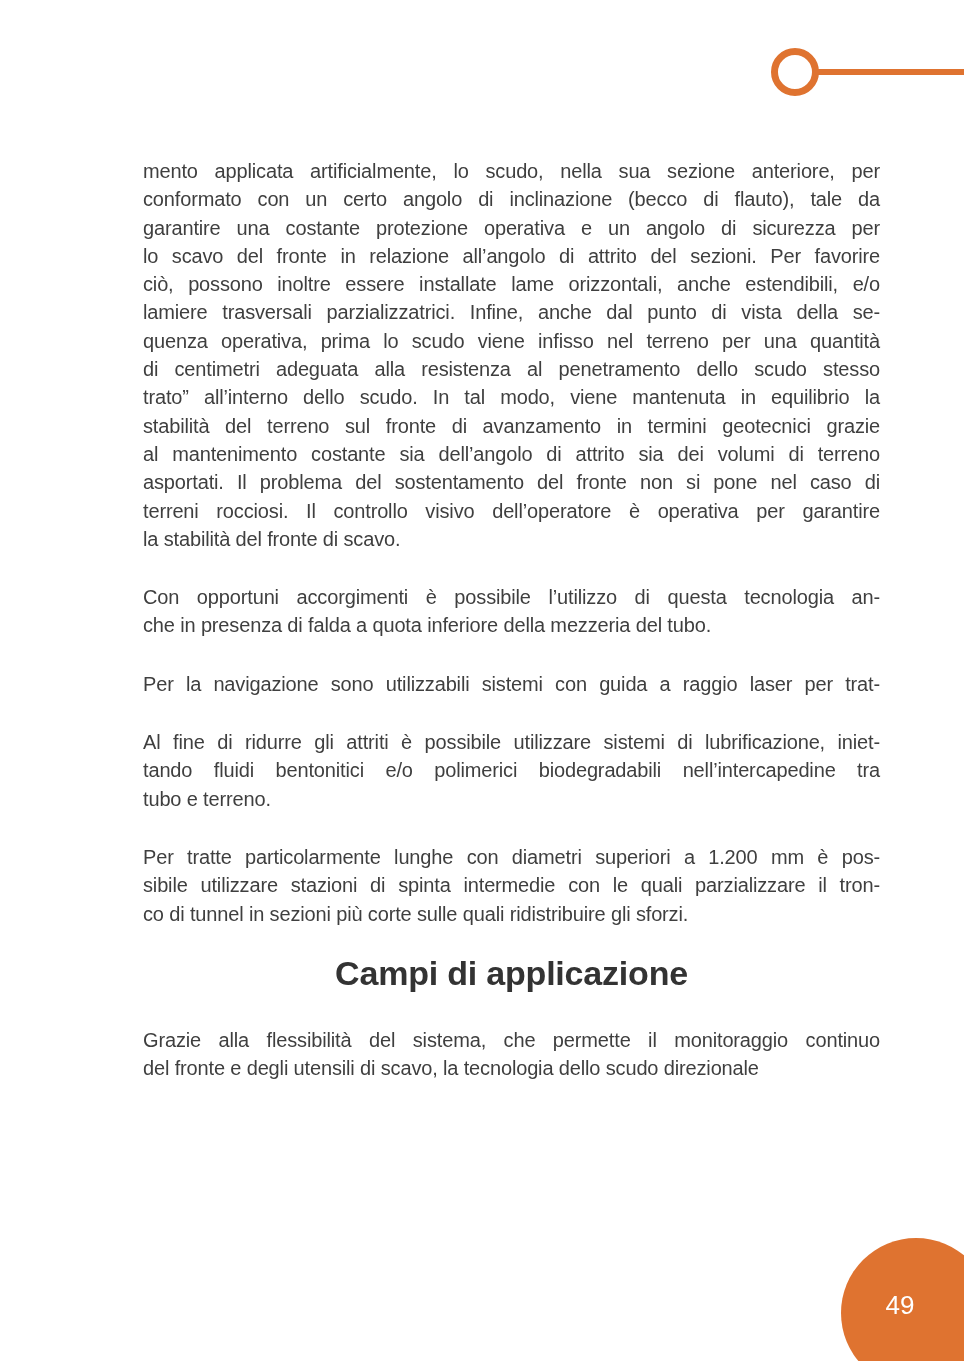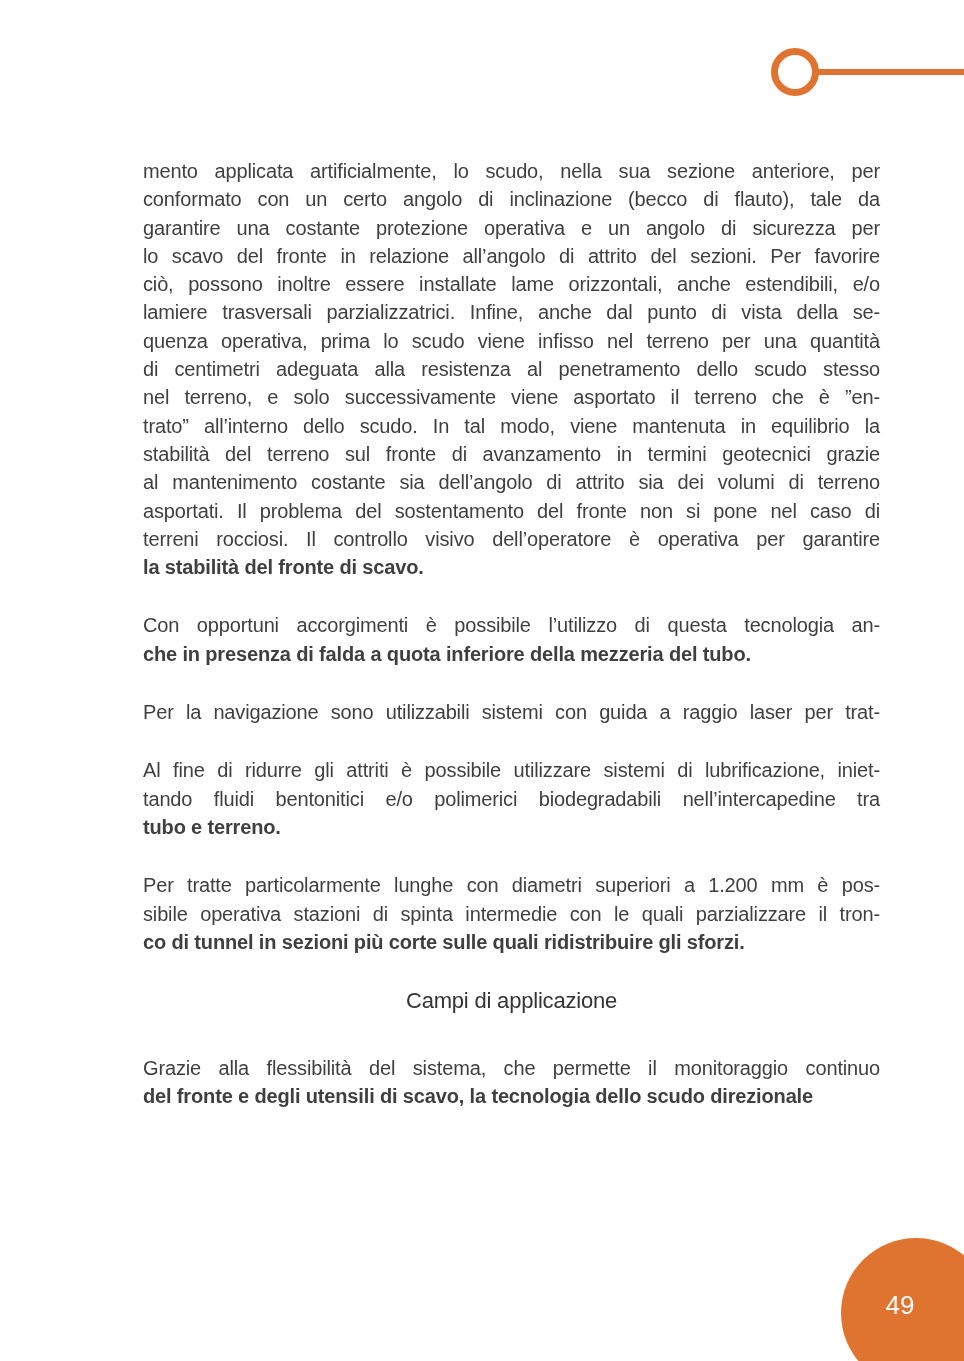--- a/index.html
+++ b/index.html
@@ -49,28 +49,27 @@
   }
   .paragraph { margin: 0 0 30px 0; }
   .paragraph:last-child { margin-bottom: 0; }
   .line {
     text-align: justify;
     text-align-last: justify;
     white-space: normal;
   }
   .line.last {
     text-align-last: left;
-    font-weight: bold;
   }
   .section-heading {
     margin: 2px 0 38px 0;
     text-align: center;
-    font-size: 22px;
+    font-size: 34px;
     line-height: 30px;
-    font-weight: 400;
+    font-weight: 700;
     letter-spacing: -0.2px;
     color: var(--heading);
   }
   
   .page-badge {
     position: absolute;
     left: 841px; top: 1238px;
     width: 150px; height: 150px;
     border-radius: 50%;
     background: var(--accent);
@@ -99,21 +98,20 @@
   <main class="body-text">
       <div class="paragraph">
         <div class="line">mento applicata artificialmente, lo scudo, nella sua sezione anteriore, per</div>
         <div class="line">conformato con un certo angolo di inclinazione (becco di flauto), tale da</div>
         <div class="line">garantire una costante protezione operativa e un angolo di sicurezza per</div>
         <div class="line">lo scavo del fronte in relazione all’angolo di attrito del sezioni. Per favorire</div>
         <div class="line">ciò, possono inoltre essere installate lame orizzontali, anche estendibili, e/o</div>
         <div class="line">lamiere trasversali parzializzatrici. Infine, anche dal punto di vista della se-</div>
         <div class="line">quenza operativa, prima lo scudo viene infisso nel terreno per una quantità</div>
         <div class="line">di centimetri adeguata alla resistenza al penetramento dello scudo stesso</div>
-        <div class="line">nel terreno, e solo successivamente viene asportato il terreno che è ”en-</div>
         <div class="line">trato” all’interno dello scudo. In tal modo, viene mantenuta in equilibrio la</div>
         <div class="line">stabilità del terreno sul fronte di avanzamento in termini geotecnici grazie</div>
         <div class="line">al mantenimento costante sia dell’angolo di attrito sia dei volumi di terreno</div>
         <div class="line">asportati. Il problema del sostentamento del fronte non si pone nel caso di</div>
         <div class="line">terreni rocciosi. Il controllo visivo dell’operatore è operativa per garantire</div>
         <div class="line last">la stabilità del fronte di scavo.</div>
       </div>
       <div class="paragraph">
         <div class="line">Con opportuni accorgimenti è possibile l’utilizzo di questa tecnologia an-</div>
         <div class="line last">che in presenza di falda a quota inferiore della mezzeria del tubo.</div>
@@ -121,21 +119,21 @@
       <div class="paragraph">
         <div class="line">Per la navigazione sono utilizzabili sistemi con guida a raggio laser per trat-</div>
       </div>
       <div class="paragraph">
         <div class="line">Al fine di ridurre gli attriti è possibile utilizzare sistemi di lubrificazione, iniet-</div>
         <div class="line">tando fluidi bentonitici e/o polimerici biodegradabili nell’intercapedine tra</div>
         <div class="line last">tubo e terreno.</div>
       </div>
       <div class="paragraph">
         <div class="line">Per tratte particolarmente lunghe con diametri superiori a 1.200 mm è pos-</div>
-        <div class="line">sibile operativa stazioni di spinta intermedie con le quali parzializzare il tron-</div>
+        <div class="line">sibile utilizzare stazioni di spinta intermedie con le quali parzializzare il tron-</div>
         <div class="line last">co di tunnel in sezioni più corte sulle quali ridistribuire gli sforzi.</div>
       </div>
       <h2 class="section-heading">Campi di applicazione</h2>
       <div class="paragraph">
         <div class="line">Grazie alla flessibilità del sistema, che permette il monitoraggio continuo</div>
         <div class="line last">del fronte e degli utensili di scavo, la tecnologia dello scudo direzionale</div>
       </div>
     </main>
 
   <div class="page-badge">

